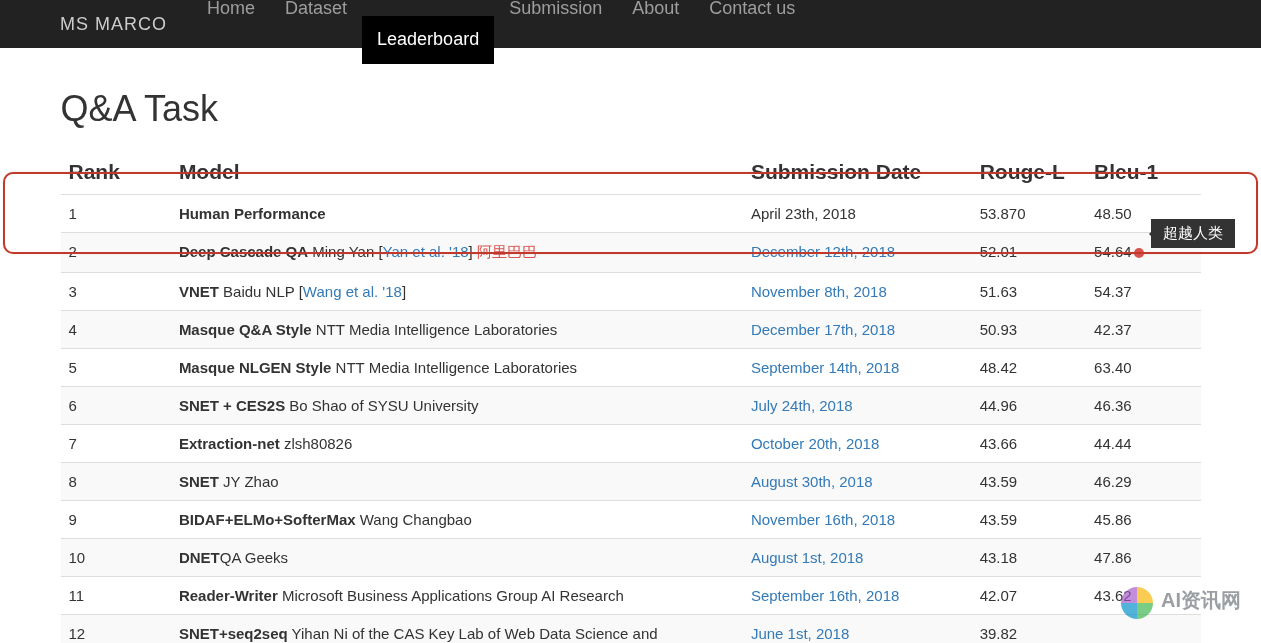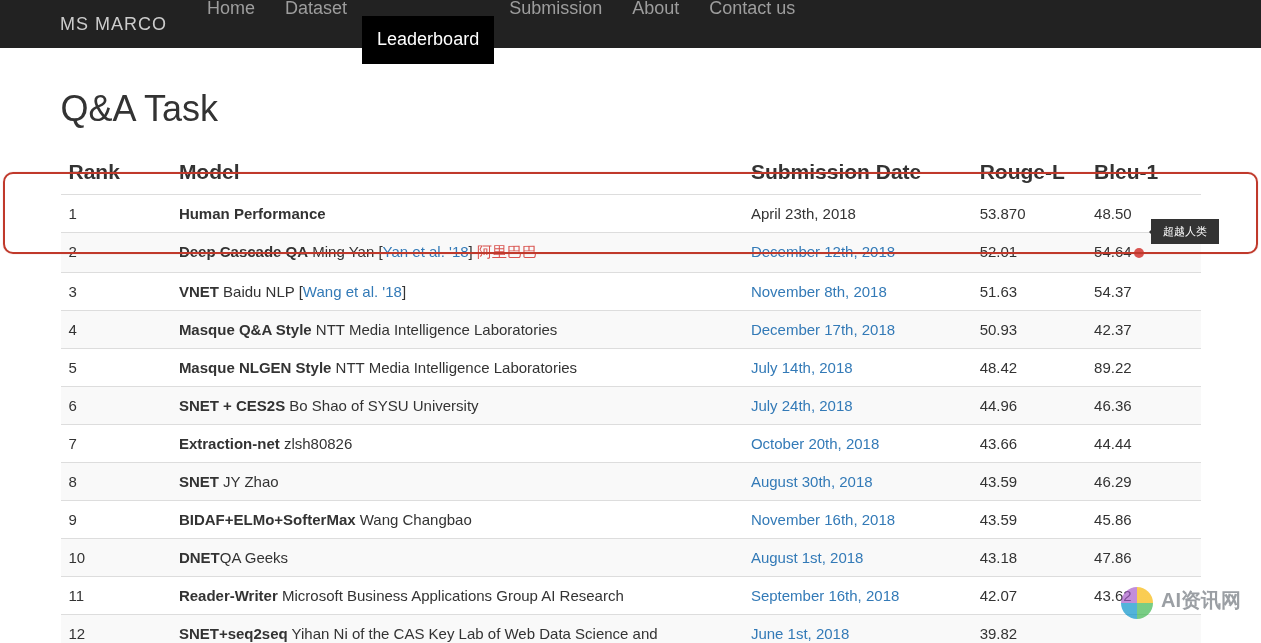--- a/index.html
+++ b/index.html
@@ -18,21 +18,21 @@
   .col-model { width: 570px; }
   .col-date { width: 228px; }
   .col-rouge { width: 114px; }
   .col-bleu { width: 114px; }
   .model-name { font-weight: 700; }
   .date-link { color: #337ab7; cursor: pointer; }
   .ref-link { color: #337ab7; cursor: pointer; }
   .red-text { color: #d9534f; }
   .highlight-box { position: absolute; border: 2px solid #c0392b; border-radius: 10px; pointer-events: none; box-shadow: 0 0 1px rgba(192,57,43,0.5); }
   .red-dot { display:inline-block; width:10px; height:10px; background:#d9534f; border-radius:50%; vertical-align:middle; margin-left:2px; }
-  .tooltip { position:absolute; background:#333; color:#fff; padding:5px 12px; font-size:11px; border-radius:0; white-space:nowrap; }
+  .tooltip { position:absolute; background:#333; color:#fff; padding:5px 12px; font-size:15px; border-radius:0; white-space:nowrap; }
   .tooltip::before { content:""; position:absolute; left:-7px; top:50%; transform:translateY(-50%); border:5px solid transparent; border-right-color:#333; }
   .watermark { position: fixed; right: 20px; bottom: 24px; display:flex; align-items:flex-start; color:#8a8f94; font-weight:700; font-size:20px; opacity:0.85;}
   .wm-icon { width:32px; height:32px; border-radius:50%; background: conic-gradient(#f7b500 0 25%, #39b54a 25% 50%, #0090c8 50% 75%, #a558c8 75% 100%); margin-right:8px; position:relative; opacity:0.8;}
 </style>
 </head>
 <body>
 
 <div class="navbar">
   <div class="brand">MS MARCO</div>
   <div id="nav-items" style="display: flex;">
@@ -82,23 +82,23 @@
         <tr>
           <td>4</td>
           <td><span class="model-name">Masque Q&amp;A Style</span><span> NTT Media Intelligence Laboratories</span></td>
           <td><span class="date-link">December 17th, 2018</span></td>
           <td>50.93</td>
           <td>42.37</td>
         </tr>
         <tr>
           <td>5</td>
           <td><span class="model-name">Masque NLGEN Style</span><span> NTT Media Intelligence Laboratories</span></td>
-          <td><span class="date-link">July 14th, 2018</span></td>
+          <td><span class="date-link">September 14th, 2018</span></td>
           <td>48.42</td>
-          <td>89.22</td>
+          <td>63.40</td>
         </tr>
         <tr>
           <td>6</td>
           <td><span class="model-name">SNET + CES2S</span><span> Bo Shao of SYSU University</span></td>
           <td><span class="date-link">July 24th, 2018</span></td>
           <td>44.96</td>
           <td>46.36</td>
         </tr>
         <tr>
           <td>7</td>

